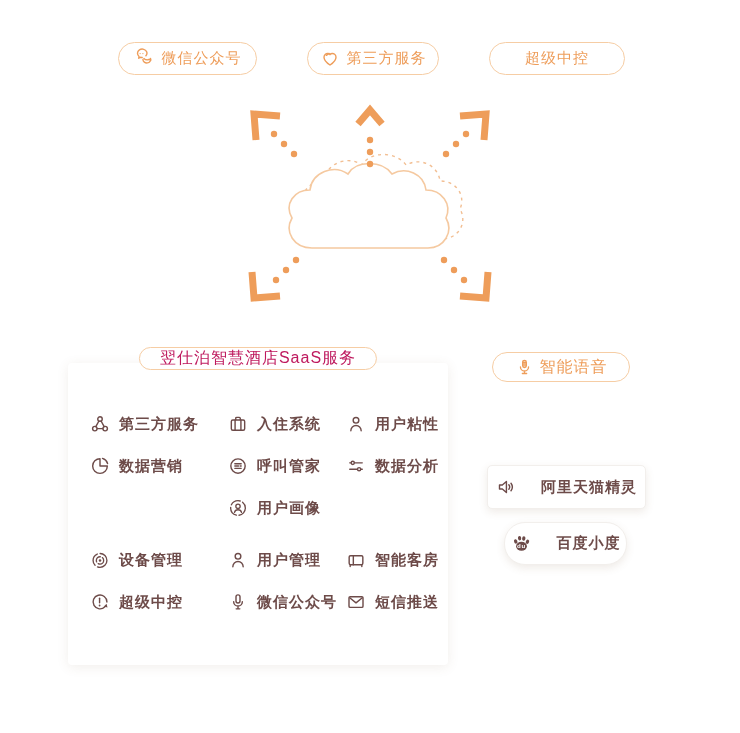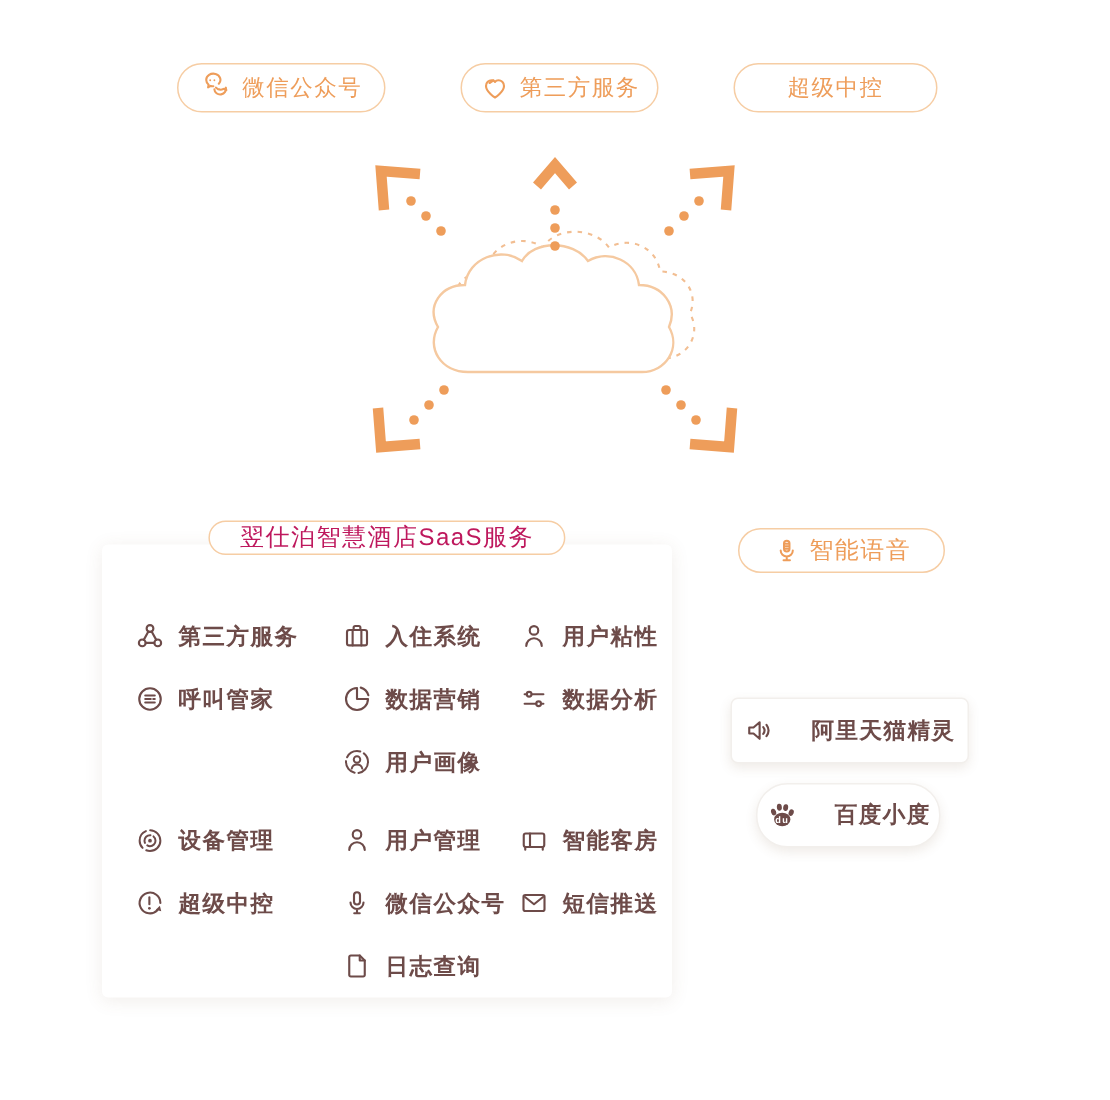--- a/index.html
+++ b/index.html
@@ -133,32 +133,32 @@
       </div>
       <div class="cell">
         <svg width="20" height="20" viewBox="0 0 24 24" fill="none" stroke="#6D4B49" stroke-width="1.7" stroke-linecap="round">
           <circle cx="12" cy="7.5" r="3.4"></circle>
             <path d="M5.8 20a6.2 6.2 0 0 1 12.4 0"></path>
         </svg>
         <span class="label">用户粘性</span>
       </div>
 
       <div class="cell">
-        <svg width="20" height="20" viewBox="0 0 24 24" fill="none" stroke="#6D4B49" stroke-width="1.7" stroke-linecap="round">
-          <circle cx="12" cy="12" r="8.6"></circle>
-          <path d="M8.2 9.2h7.6 M8.2 12h4.4 M14.6 12h1.2 M8.2 14.8h7.6"></path>
-        </svg>
-        <span class="label">呼叫管家</span>
-      </div>
-      <div class="cell">
         <svg width="20" height="20" viewBox="0 0 24 24" fill="none" stroke="#6D4B49" stroke-width="1.7" stroke-linecap="round" stroke-linejoin="round">
           <path d="M12 3.2A8.8 8.8 0 1 0 20.8 12H12V3.2z"></path>
           <path d="M15 2.9a9.1 9.1 0 0 1 6.1 6.1"></path>
         </svg>
         <span class="label">数据营销</span>
+      </div>
+      <div class="cell">
+        <svg width="20" height="20" viewBox="0 0 24 24" fill="none" stroke="#6D4B49" stroke-width="1.7" stroke-linecap="round">
+          <circle cx="12" cy="12" r="8.6"></circle>
+          <path d="M8.2 9.2h7.6 M8.2 12h4.4 M14.6 12h1.2 M8.2 14.8h7.6"></path>
+        </svg>
+        <span class="label">呼叫管家</span>
       </div>
       <div class="cell">
         <svg width="20" height="20" viewBox="0 0 24 24" fill="none" stroke="#6D4B49" stroke-width="1.7" stroke-linecap="round">
           <path d="M4.5 8.2h1.8 M10.2 8.2h9.3 M4.5 15.8h9.3 M17.7 15.8h1.8"></path>
           <circle cx="8.1" cy="8.2" r="1.9"></circle>
             <circle cx="15.7" cy="15.8" r="1.9"></circle>
         </svg>
         <span class="label">数据分析</span>
       </div>
 
@@ -216,27 +216,20 @@
       </div>
       <div class="cell">
         <svg width="20" height="20" viewBox="0 0 24 24" fill="none" stroke="#6D4B49" stroke-width="1.7" stroke-linecap="round" stroke-linejoin="round">
           <rect x="3.6" y="5.6" width="16.8" height="12.8" rx="1.4"></rect>
           <path d="M4.8 7.2 12 13l7.2-5.8"></path>
         </svg>
         <span class="label">短信推送</span>
       </div>
 
       <div class="cell empty"></div>
-      <div class="cell">
-        <svg width="20" height="20" viewBox="0 0 24 24" fill="none" stroke="#6D4B49" stroke-width="1.7" stroke-linecap="round" stroke-linejoin="round">
-          <path d="M14.2 3.6H7a1.2 1.2 0 0 0-1.2 1.2v14.4A1.2 1.2 0 0 0 7 20.4h10a1.2 1.2 0 0 0 1.2-1.2V7.6z"></path>
-          <path d="M14.2 3.6v4h4"></path>
-        </svg>
-        <span class="label">日志查询</span>
-      </div>
       <div class="cell empty"></div>
     </div>
   </div>
 
   <div class="voice-pill">
     <svg width="19" height="19" viewBox="0 0 24 24" fill="none" stroke="#EE9D5A" stroke-width="1.7" stroke-linecap="round">
       <rect x="9.7" y="3.2" width="4.6" height="9" rx="2.3"></rect>
       <path d="M10.6 5.7h2.8 M10.6 7.8h2.8 M10.6 9.9h2.8 M6.9 11.3a5.1 5.1 0 0 0 10.2 0 M12 16.4v2.6 M9.3 19.6h5.4"></path>
     </svg>
     <span>智能语音</span>

